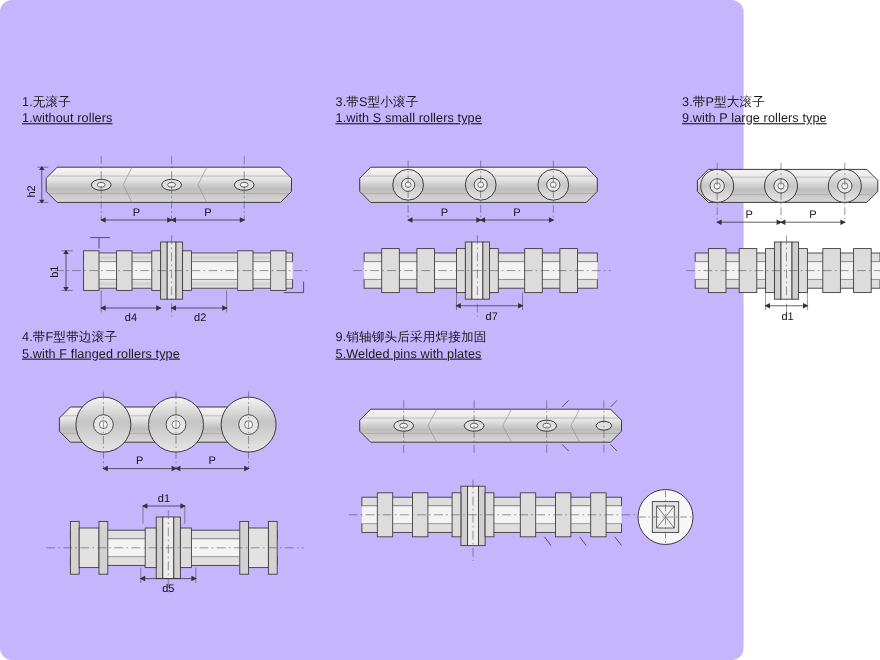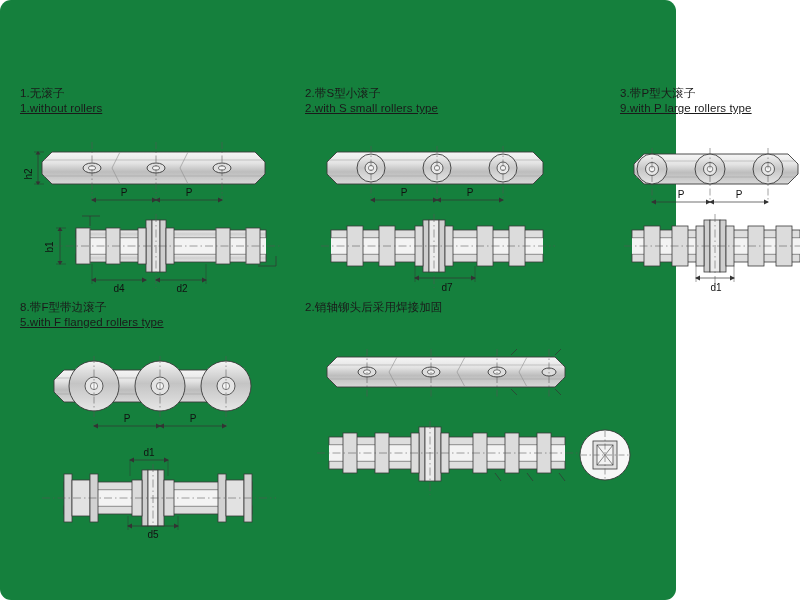--- a/index.html
+++ b/index.html
@@ -12,21 +12,21 @@
     height: 600px;
     font-family: "Liberation Sans", sans-serif;
     color: #222222;
     position: relative;
     overflow: hidden;
   }
   #page {
     position: relative;
     width: 676px;
     height: 600px;
-    background: #15803d;
+    background: #c4b5fd;
     border-radius: 11px;
   }
   .panel {
     position: absolute;
   }
   .caption {
     font-size: 11.5px;
     line-height: 15px;
     color: #1a1a1a;
     white-space: nowrap;
@@ -182,22 +182,22 @@
         <path d="M140 161.5 L135 164 L140 166.5" fill="#333" stroke="none"></path>
         <path d="M182 161.5 L187 164 L182 166.5" fill="#333" stroke="none"></path>
         <line x1="186" y1="148" x2="186" y2="168" stroke-width="0.45"></line>
       </g>
       <text class="lbl" x="162" y="176" text-anchor="middle">d2</text>
     </svg>
   </div>
 
   <div class="panel" style="left:305px; top:86px;">
     <div class="caption">
-      <span class="cn">2.带S型小滚子</span>
-      <span class="en">2.with S small rollers type</span>
+      <span class="cn">3.带S型小滚子</span>
+      <span class="en">1.with S small rollers type</span>
     </div>
     <svg width="265" height="190" viewBox="0 0 265 190">
       <defs>
         <linearGradient id="g2" x1="0" y1="0" x2="0" y2="1">
           <stop offset="0" stop-color="#f6f6f6"></stop>
           <stop offset="0.35" stop-color="#e3e3e3"></stop>
           <stop offset="0.62" stop-color="#bdbdbd"></stop>
           <stop offset="1" stop-color="#d8d8d8"></stop>
         </linearGradient>
         <linearGradient id="g2r" x1="0" y1="0" x2="0" y2="1">
@@ -371,21 +371,21 @@
         <path d="M110 159.5 L115 162 L110 164.5" fill="#333" stroke="none"></path>
         <line x1="76" y1="150" x2="76" y2="166" stroke-width="0.45"></line>
         <line x1="114" y1="150" x2="114" y2="166" stroke-width="0.45"></line>
       </g>
       <text class="lbl" x="96" y="175" text-anchor="middle">d1</text>
     </svg>
   </div>
 
   <div class="panel" style="left:20px; top:300px;">
     <div class="caption">
-      <span class="cn">8.带F型带边滚子</span>
+      <span class="cn">4.带F型带边滚子</span>
       <span class="en">5.with F flanged rollers type</span>
     </div>
     <svg width="270" height="210" viewBox="0 0 270 210">
       <defs>
         <linearGradient id="g4" x1="0" y1="0" x2="0" y2="1">
           <stop offset="0" stop-color="#f6f6f6"></stop>
           <stop offset="0.35" stop-color="#e3e3e3"></stop>
           <stop offset="0.62" stop-color="#bdbdbd"></stop>
           <stop offset="1" stop-color="#d8d8d8"></stop>
         </linearGradient>
@@ -478,21 +478,22 @@
         <path d="M154 193.5 L159 196 L154 198.5" fill="#333" stroke="none"></path>
         <line x1="108" y1="186" x2="108" y2="200" stroke-width="0.45"></line>
         <line x1="158" y1="186" x2="158" y2="200" stroke-width="0.45"></line>
       </g>
       <text class="lbl" x="133" y="208" text-anchor="middle">d5</text>
     </svg>
   </div>
 
   <div class="panel" style="left:305px; top:300px;">
     <div class="caption">
-      <span class="cn">2.销轴铆头后采用焊接加固</span>
+      <span class="cn">9.销轴铆头后采用焊接加固</span>
+      <span class="en">5.Welded pins with plates</span>
     </div>
     <svg width="340" height="200" viewBox="0 0 340 200">
       <defs>
         <linearGradient id="g5" x1="0" y1="0" x2="0" y2="1">
           <stop offset="0" stop-color="#f6f6f6"></stop>
           <stop offset="0.35" stop-color="#e3e3e3"></stop>
           <stop offset="0.62" stop-color="#bdbdbd"></stop>
           <stop offset="1" stop-color="#d8d8d8"></stop>
         </linearGradient>
       </defs>

